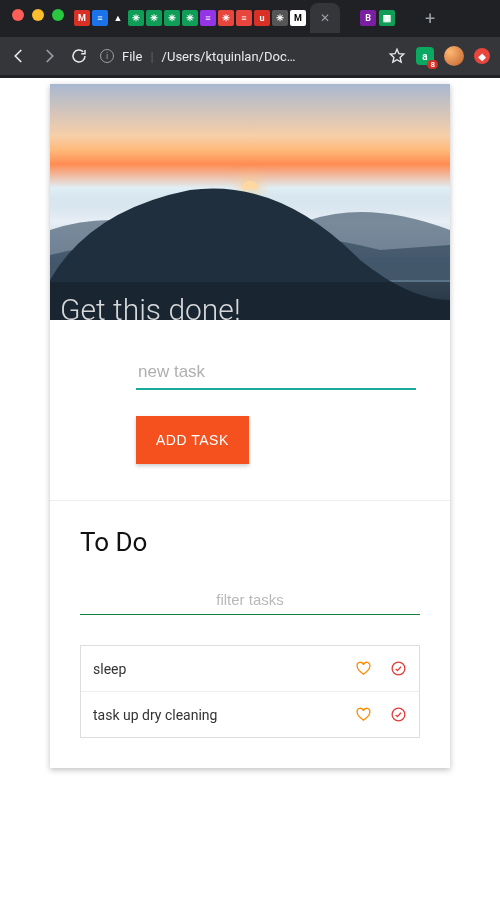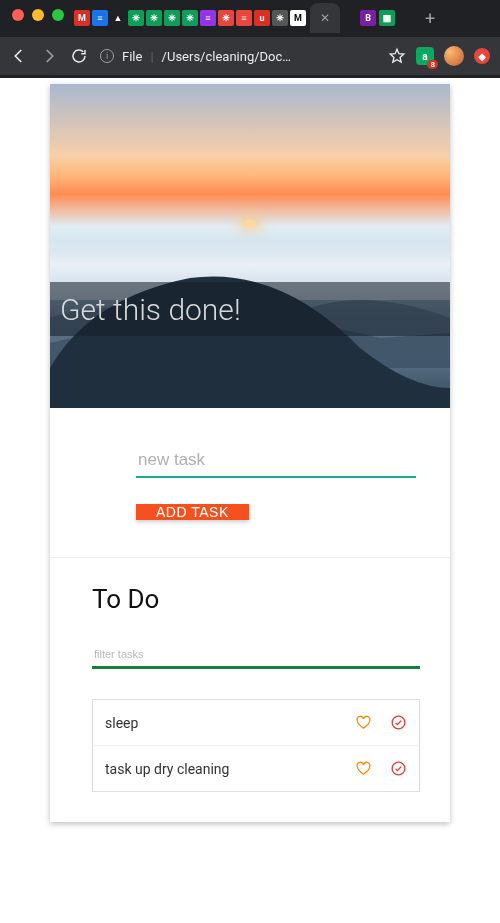--- a/index.html
+++ b/index.html
@@ -115,21 +115,21 @@
       display: flex;
       justify-content: center;
     }
     .card {
       width: 400px;
       box-shadow: 0 2px 6px rgba(0,0,0,0.25);
       background: #fff;
       position: relative;
     }
     .hero {
-      height: 324px;
+      height: 236px;
       position: relative;
       overflow: hidden;
       background: linear-gradient(to bottom,
         #a9b8d0 0%,
         #f7cfa8 22%,
         #ffb97a 28%,
         #ff8c53 34%,
         #e0eef5 44%,
         #c7d9e6 55%,
         #7b94a9 70%,
@@ -188,42 +188,43 @@
       outline: none;
       color: #8b5cf6;
       caret-color: #1aa99a;
     }
     .task-input::placeholder { color: #b0b0b0; }
     .add-btn {
       margin-top: 26px;
       background: #f4511e;
       color: #fff;
       border: none;
-      padding: 0 20px;
+      padding: 16px 20px;
       font-size: 14px;
       letter-spacing: 0.5px;
       cursor: pointer;
       box-shadow: 0 2px 4px rgba(0,0,0,0.2);
     }
     .list-section {
-      padding: 26px 30px 30px 42px;
+      padding: 26px 30px 30px 30px;
     }
     .list-heading {
       font-size: 26px;
       font-weight: 400;
       color: #111;
       margin-bottom: 28px;
     }
     .filter-input {
       width: 100%;
       border: none;
-      border-bottom: 3px solid #15803d;
-      font-size: 11px;
+      border-bottom: 1px solid #15803d;
+      font-size: 15px;
       padding: 6px 2px;
       outline: none;
+      text-align: center;
     }
     .filter-input::placeholder { color: #b8b8b8; }
     .task-table {
       margin-top: 30px;
       border: 1px solid #ddd;
     }
     .task-row {
       display: flex;
       align-items: center;
       padding: 14px 12px;
@@ -295,21 +296,21 @@
     </div>
     <div class="tb-icon">
       <svg viewBox="0 0 24 24" fill="none" stroke="#e8eaed" stroke-width="2">
           <path d="M20 12 A8 8 0 1 1 17.6 6.3 M20 4 v5 h-5"></path>
         </svg>
     </div>
     <div class="omnibox">
       <span class="info-icon">i</span>
       <span>File</span>
       <span class="omnibox-sep">|</span>
-      <span>/Users/cleaning/Doc…</span>
+      <span>/Users/ktquinlan/Doc…</span>
     </div>
     <div class="tb-right">
       <div class="tb-icon">
         <svg viewBox="0 0 24 24" fill="none" stroke="#e8eaed" stroke-width="1.8">
             <path d="M12 3 l2.5 5.9 6.5.6-4.9 4.4 1.5 6.3L12 17l-5.6 3.2 1.5-6.3L3 9.5l6.5-.6z"></path>
           </svg>
       </div>
       <div class="ext-badge">
         <span>a</span>
       </div>

